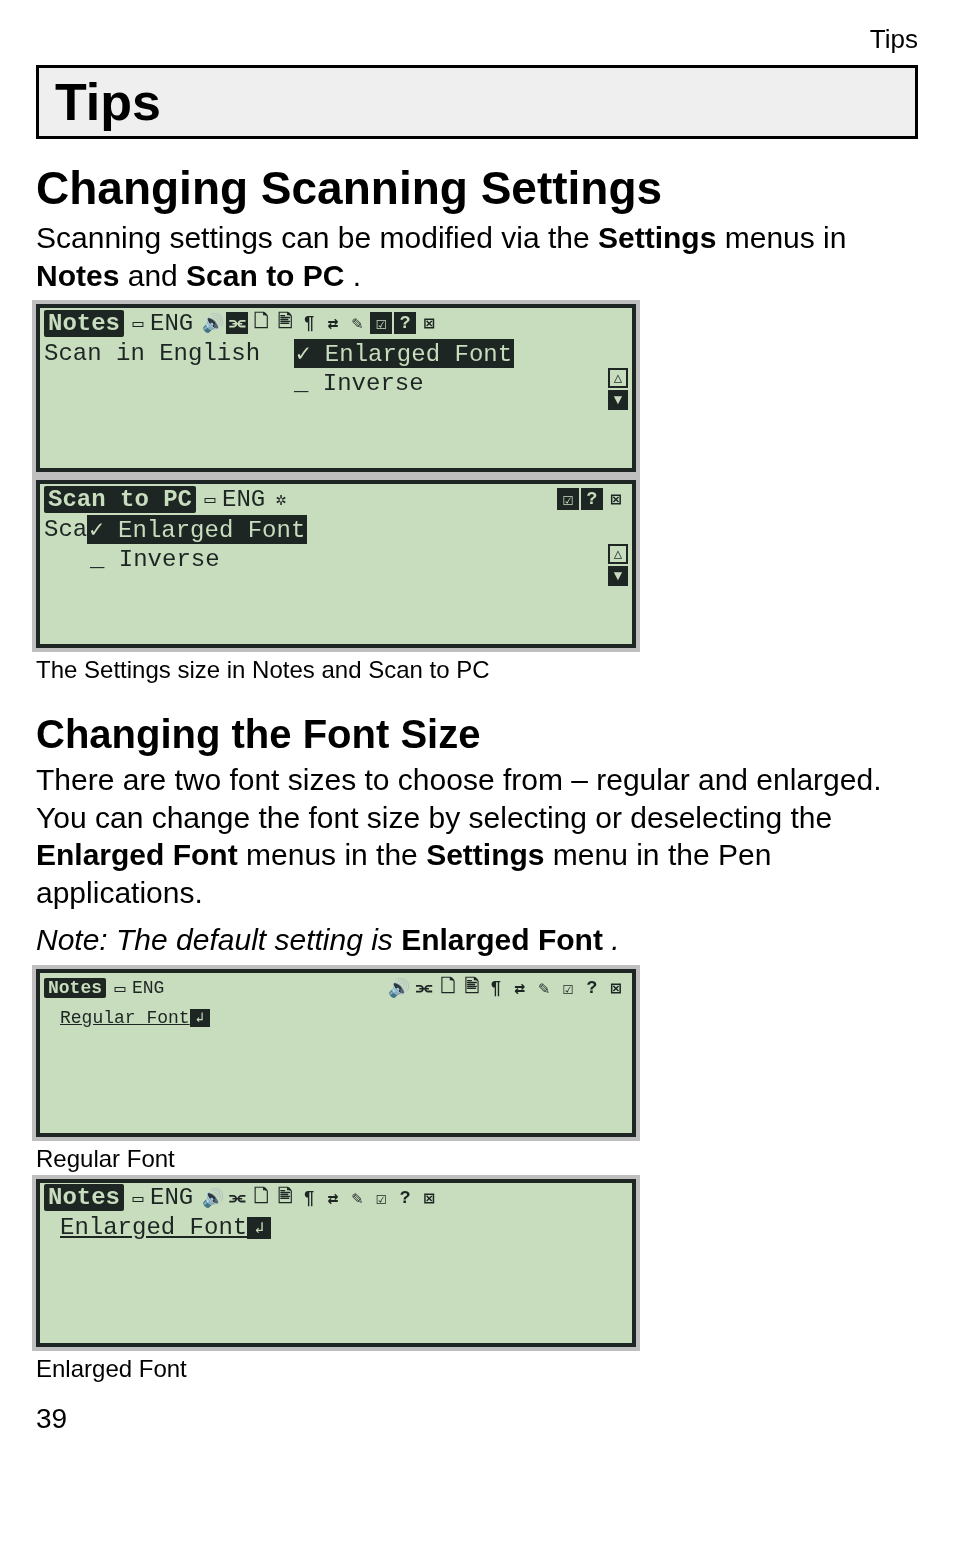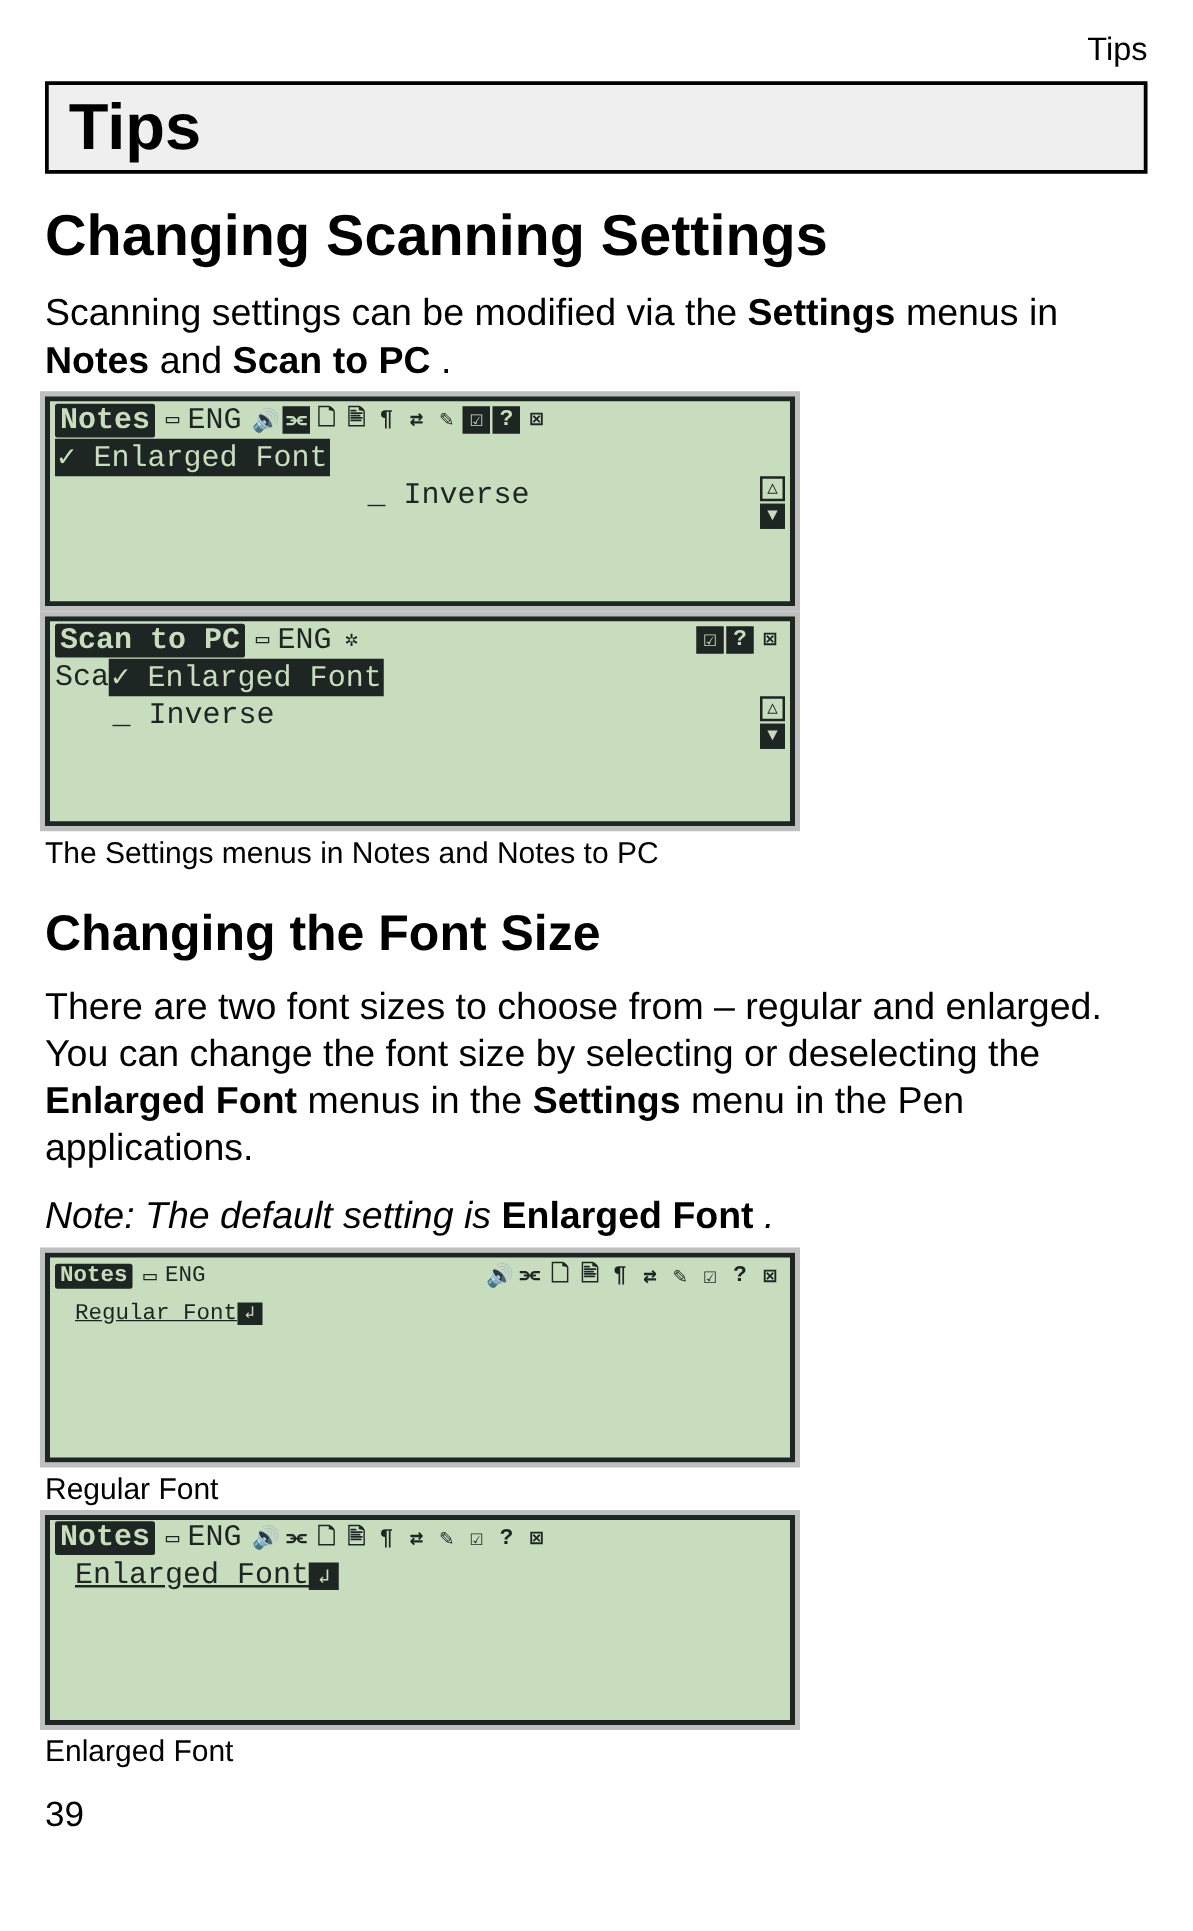--- a/index.html
+++ b/index.html
@@ -33,21 +33,21 @@
     margin-bottom:22px;
   }
   h1.section{
     font-size:46px;
     font-weight:700;
     margin:0 0 4px 0;
   }
   .body-text{
     font-size:30px;
     line-height:1.25;
-    margin:17px 0 10px 0;
+    margin:4px 0 10px 0;
   }
   .body-text strong{font-weight:700;}
   .body-text em{font-style:italic;}
   .caption{
     font-size:24px;
     margin:2px 0 28px 0;
   }
   h2.sub{
     font-size:40px;
     font-weight:700;
@@ -145,20 +145,21 @@
     <span class="icon">🖹</span>
     <span class="icon">¶</span>
     <span class="icon" style="font-weight:900;">⇄</span>
     <span class="icon">✎</span>
     <span class="icon inv">☑</span>
     <span class="icon inv">?</span>
     <span class="icon">⊠</span>
   </div>
   <div style="position:relative;padding:0 4px;">
     <div class="lcd-row">
+      <span style="width:250px;">Scan in English</span>
       <span class="sel">
         <span>✓</span>
         <span>Enlarged Font</span>
       </span>
     </div>
     <div class="lcd-row">
       <span style="width:250px;"></span>
       <span>
         <span>_</span>&nbsp;<span>Inverse</span>
       </span>
@@ -194,21 +195,21 @@
         <span>_</span>&nbsp;<span>Inverse</span>
       </span>
     </div>
     <div class="scrollbox" style="top:30px;">
       <div class="scrollbtn">△</div>
       <div class="scrollbtn fill">▼</div>
     </div>
   </div>
 </div>
 
-<div class="caption">The Settings menus in Notes and Notes to PC</div>
+<div class="caption">The Settings size in Notes and Scan to PC</div>
 
 <h2 class="sub">Changing the Font Size</h2>
 
 <p class="body-text">
   <span>There are two font sizes to choose from – regular and enlarged. You can change the font size by selecting or deselecting the </span>
   <strong>Enlarged Font</strong>
   <span> menus in the </span>
   <strong>Settings</strong>
   <span> menu in the Pen applications.</span>
 </p>

